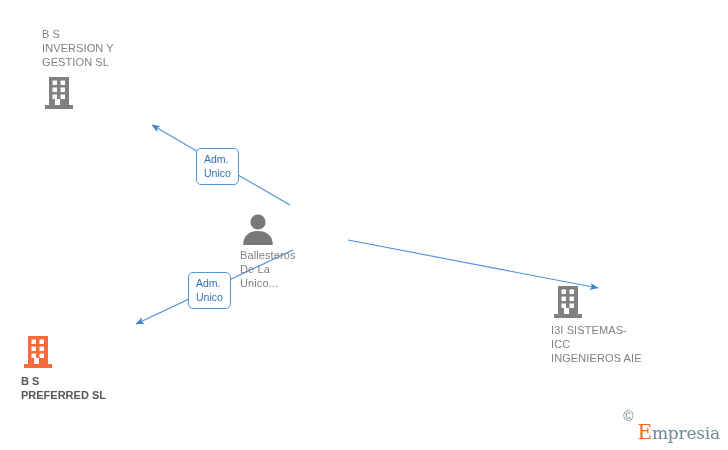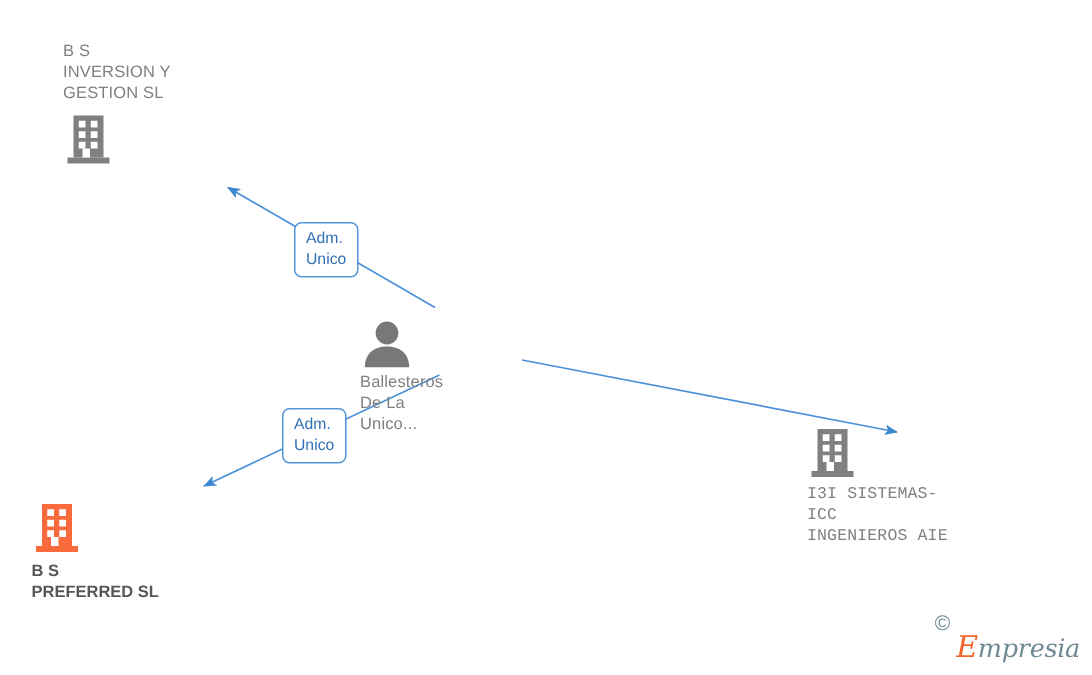--- a/index.html
+++ b/index.html
@@ -64,23 +64,22 @@
     margin-top: 3px;
   }
   #node-bs-preferred {
     left: 21px;
     top: 334px;
   }
   #node-bs-preferred .node-label {
     margin-top: 4px;
   }
   #node-i3i {
-    left: 538px;
+    left: 551px;
     top: 284px;
-    font-family: Liberation Mono, monospace;
   }
   #node-i3i .node-label {
     margin-top: 3px;
   }
   
   .edge-label {
     position: absolute;
     border: 1px solid #5596d8;
     background: #ffffff;
     border-radius: 5px;
@@ -115,21 +114,20 @@
     gap: 4px;
     user-select: none;
   }
   #watermark .copy-mark {
     font-size: 14px;
     color: #6f8a94;
     line-height: 1;
   }
   #watermark .brand {
     font-family: "DejaVu Serif", serif;
-    font-style: italic;
     font-size: 17px;
     line-height: 1;
     color: #6f8a94;
     letter-spacing: -0.2px;
     margin-top: 33px;
   }
   #watermark .brand .brand-initial {
     color: #f2662c;
     font-size: 20px;
   }

